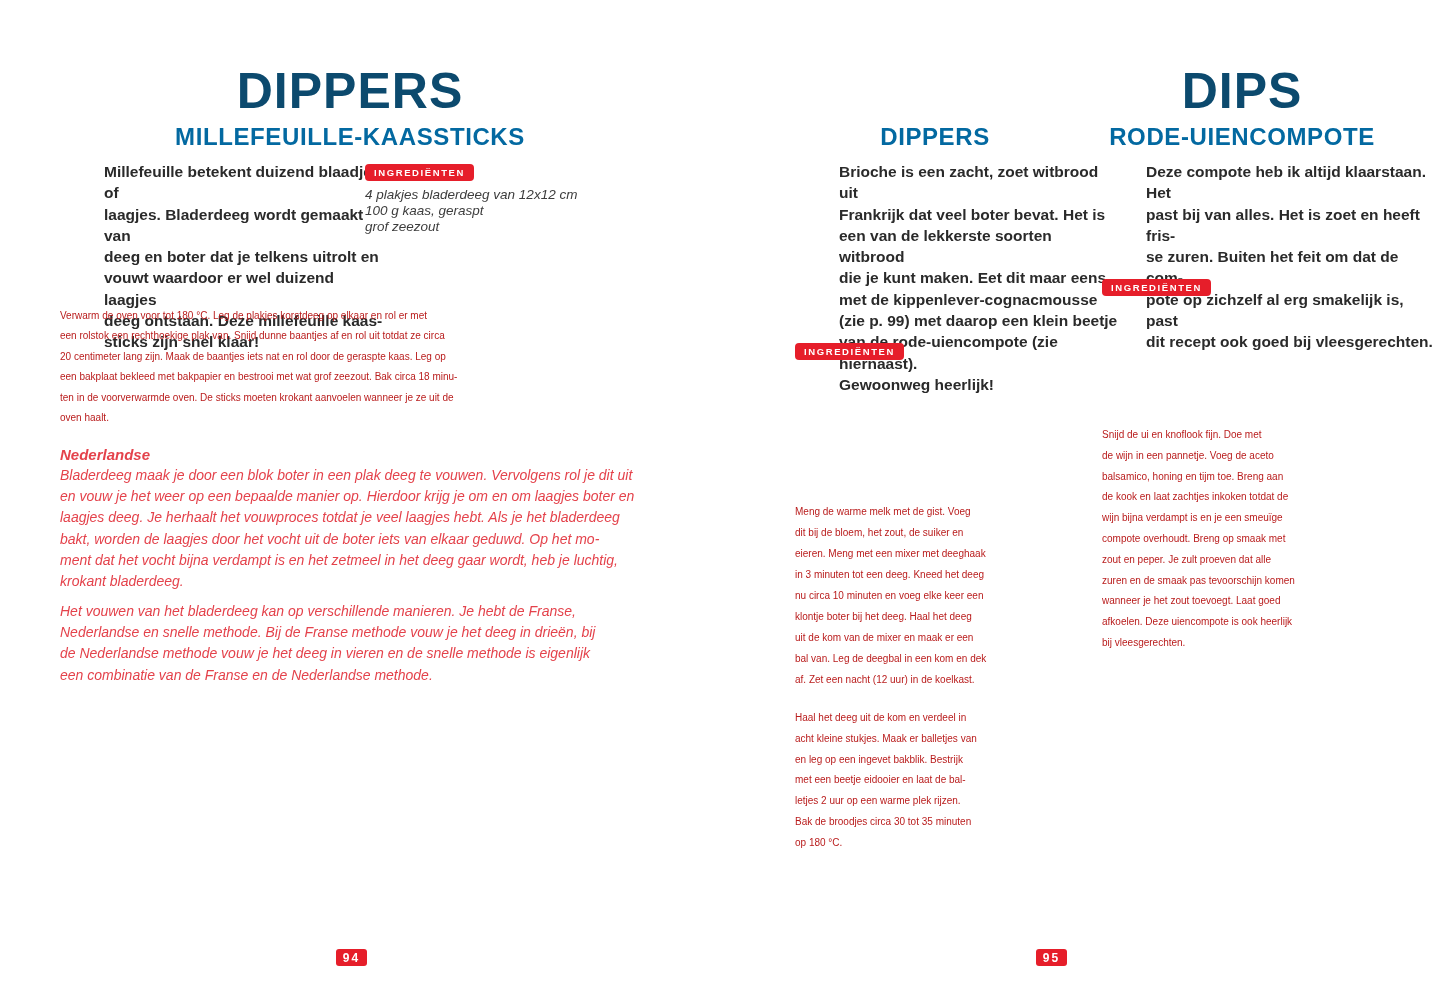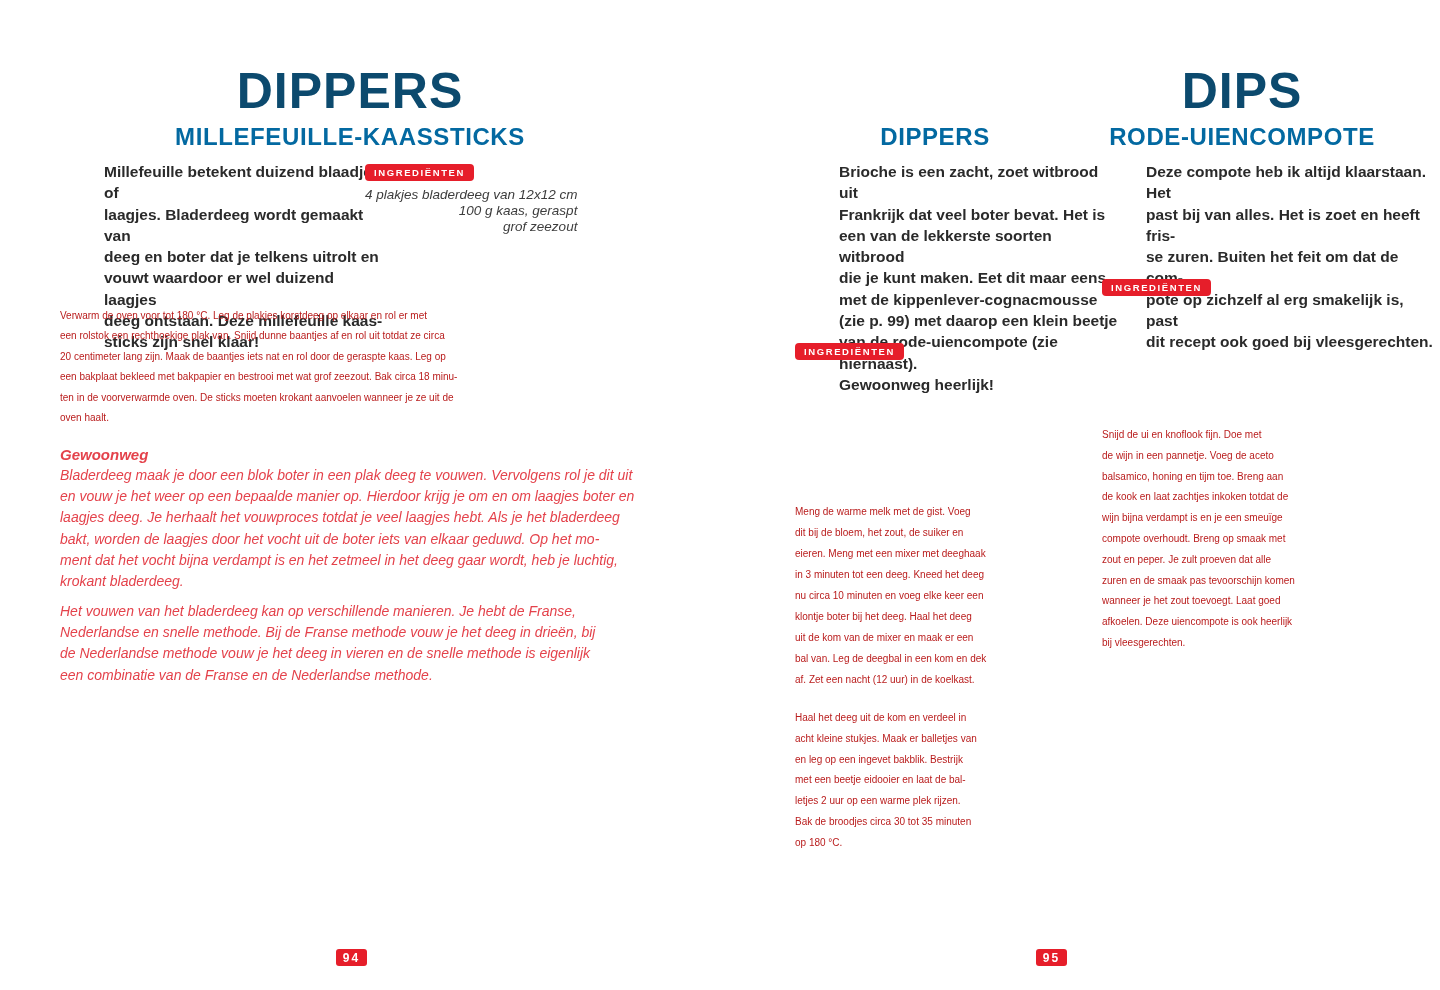--- a/index.html
+++ b/index.html
@@ -103,33 +103,33 @@
 
     <div class="abs intro pre" style="left:60px; top:161px; width:280px;">Millefeuille betekent duizend blaadjes of
 laagjes. Bladerdeeg wordt gemaakt van
 deeg en boter dat je telkens uitrolt en
 vouwt waardoor er wel duizend laagjes
 deeg ontstaan. Deze millefeuille kaas-
 sticks zijn snel klaar!</div>
 
     <div class="abs" style="left:365px; top:162px;">
       <span class="ing-label">INGREDIËNTEN</span>
-      <div class="ing-list pre" style="margin-top:6px;text-align:right;">4 plakjes bladerdeeg van 12x12 cm
+      <div class="ing-list pre" style="margin-top:6px;">4 plakjes bladerdeeg van 12x12 cm
 100 g kaas, geraspt
 grof zeezout</div>
     </div>
 
     <div class="abs body-text pre" style="left:60px; top:306px; width:600px;">Verwarm de oven voor tot 180 °C. Leg de plakjes korstdeeg op elkaar en rol er met
 een rolstok een rechthoekige plak van. Snijd dunne baantjes af en rol uit totdat ze circa
 20 centimeter lang zijn. Maak de baantjes iets nat en rol door de geraspte kaas. Leg op
 een bakplaat bekleed met bakpapier en bestrooi met wat grof zeezout. Bak circa 18 minu-
 ten in de voorverwarmde oven. De sticks moeten krokant aanvoelen wanneer je ze uit de
 oven haalt.</div>
 
-    <div class="abs red-note-title" style="left:60px; top:447px;">Gewoonweg</div>
+    <div class="abs red-note-title" style="left:60px; top:447px;">Nederlandse</div>
 
     <div class="abs red-note pre" style="left:60px; top:465px; width:610px;">Bladerdeeg maak je door een blok boter in een plak deeg te vouwen. Vervolgens rol je dit uit
 en vouw je het weer op een bepaalde manier op. Hierdoor krijg je om en om laagjes boter en
 laagjes deeg. Je herhaalt het vouwproces totdat je veel laagjes hebt. Als je het bladerdeeg
 bakt, worden de laagjes door het vocht uit de boter iets van elkaar geduwd. Op het mo-
 ment dat het vocht bijna verdampt is en het zetmeel in het deeg gaar wordt, heb je luchtig,
 krokant bladerdeeg.</div>
 
     <div class="abs red-note pre" style="left:60px; top:601px; width:610px;">Het vouwen van het bladerdeeg kan op verschillende manieren. Je hebt de Franse,
 Nederlandse en snelle methode. Bij de Franse methode vouw je het deeg in drieën, bij

